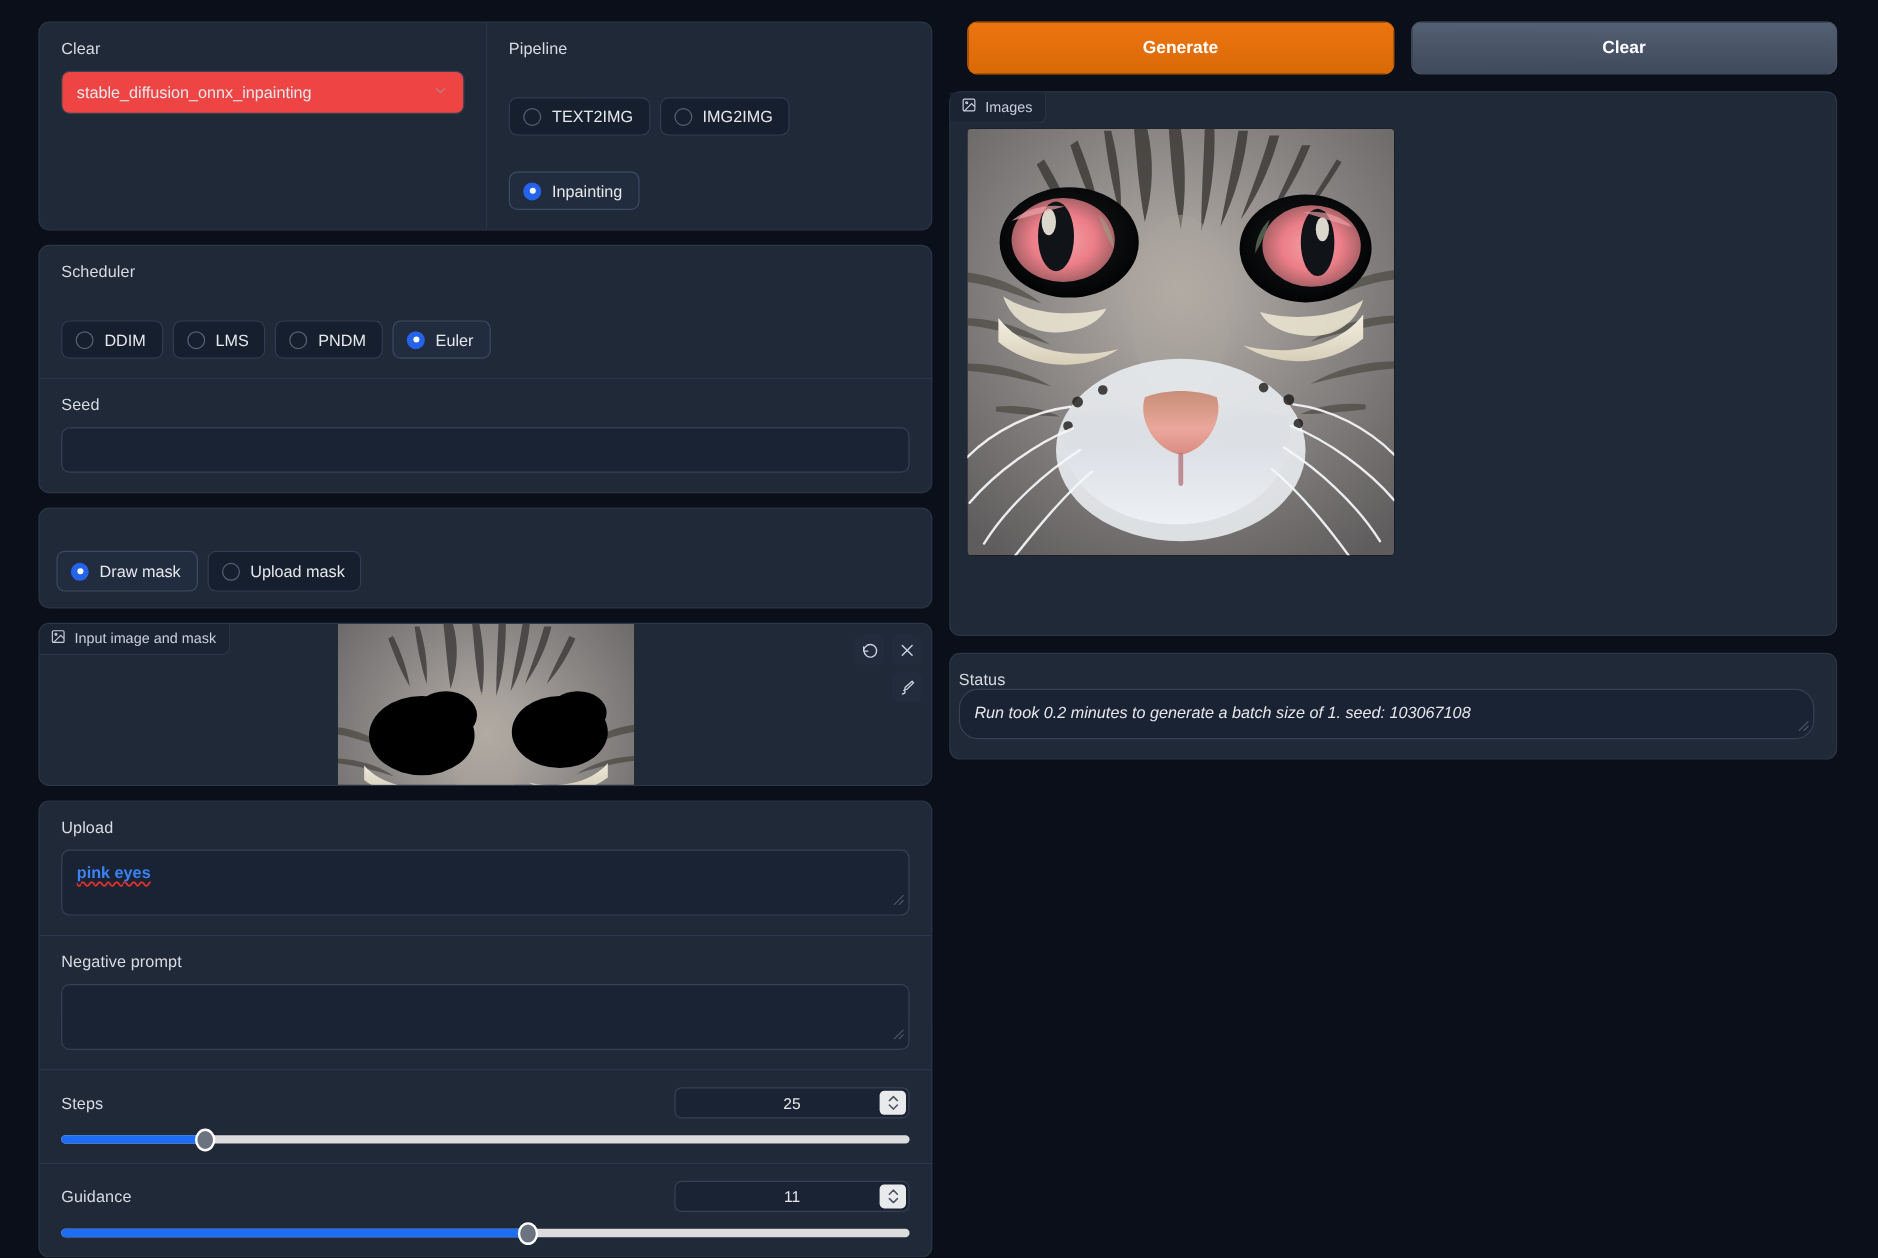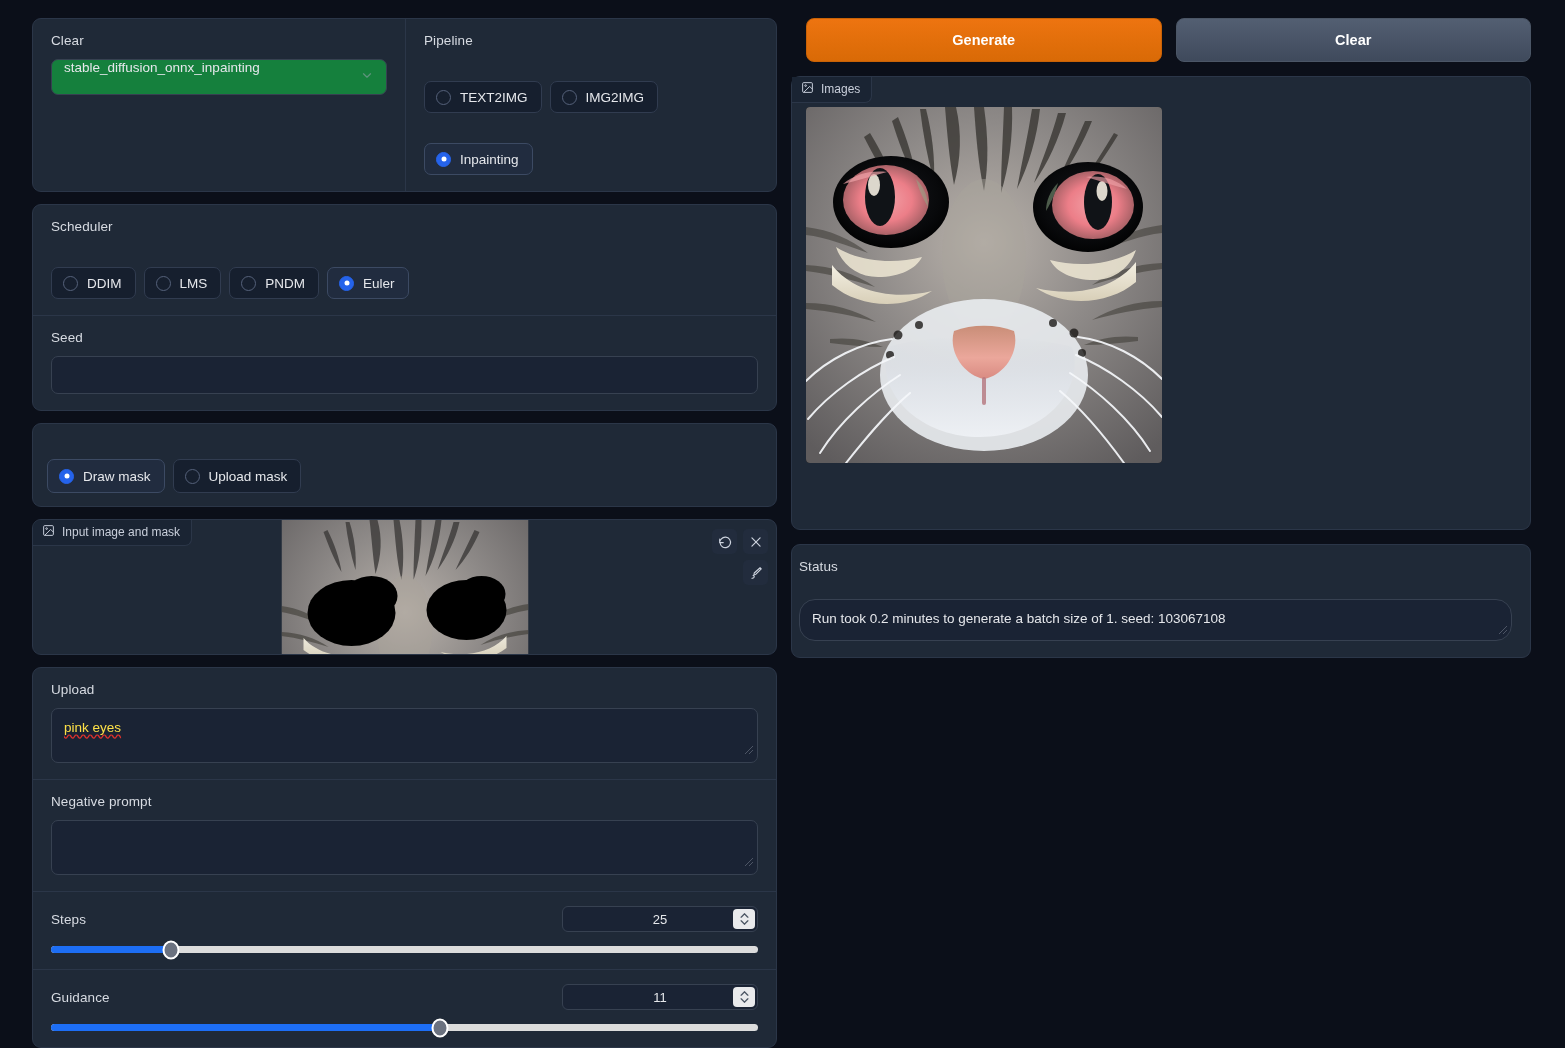--- a/index.html
+++ b/index.html
@@ -31,24 +31,25 @@
 
   
   .row-split { display: flex; }
   .cell { padding: 14px 18px 16px 18px; }
   .cell-model { width: 373px; border-right: 1px solid #2b3648; }
   .cell-pipe { flex: 1; }
 
   .select {
     margin-top: 11px;
     height: 36px;
-    background: #15803d;
+    background: #ef4444;
     border: 1px solid #374151;
     border-radius: 7px;
     display: flex;
+    align-items: center;
     padding: 0 12px;
     font-size: 13.5px;
     color: #e5e7eb;
     position: relative;
   }
   .select .chev { position: absolute; right: 12px; top: 50%; transform: translateY(-50%); opacity: .55; }
 
   
   .radio-group { display: flex; gap: 8px; margin-top: 11px; flex-wrap: wrap; }
   .pill {
@@ -91,24 +92,25 @@
     font-size: 13.5px;
     padding: 9px 12px;
     resize: none;
     outline: none;
     position: relative;
   }
   .seed-box { height: 38px; }
   .ta { height: 55px; line-height: 19px; position: relative; }
   .ta-grip { position: absolute; right: 3px; bottom: 2px; opacity: .45; }
   .spell {
-    color: #fde047;
+    color: #3b82f6;
     text-decoration: underline wavy #e2312b;
     text-decoration-skip-ink: none;
     text-underline-offset: 2px;
+    font-weight: bold;
   }
 
   
   .mask-panel { padding: 13px 14px; }
 
   
   .canvas-card {
     position: relative;
     background: #1f2937;
     border: 1px solid #2b3648;
@@ -195,29 +197,30 @@
     width: 356px; height: 356px;
     margin-left: 14px;
     border-radius: 4px;
     overflow: hidden;
     position: relative;
     background:#000;
   }
 
   .status-panel { padding: 14px 18px 16px 7px; }
   .status-box {
-    margin-top: 25px;
+    margin-top: 0;
     background: #1a2334;
     border: 1px solid #374151;
     border-radius: 16px;
     min-height: 42px;
     padding: 11px 12px;
     font-size: 13.5px;
     color: #e5e7eb;
     position: relative;
+    font-style: italic;
   }
 </style>
 </head>
 <body>
 
 <svg width="0" height="0" style="position:absolute" aria-hidden="true">
   <defs>
     <radialGradient id="furBase" cx="50%" cy="38%" r="75%">
       <stop offset="0%" stop-color="#b9b2ab"></stop>
       <stop offset="45%" stop-color="#8e8a88"></stop>

